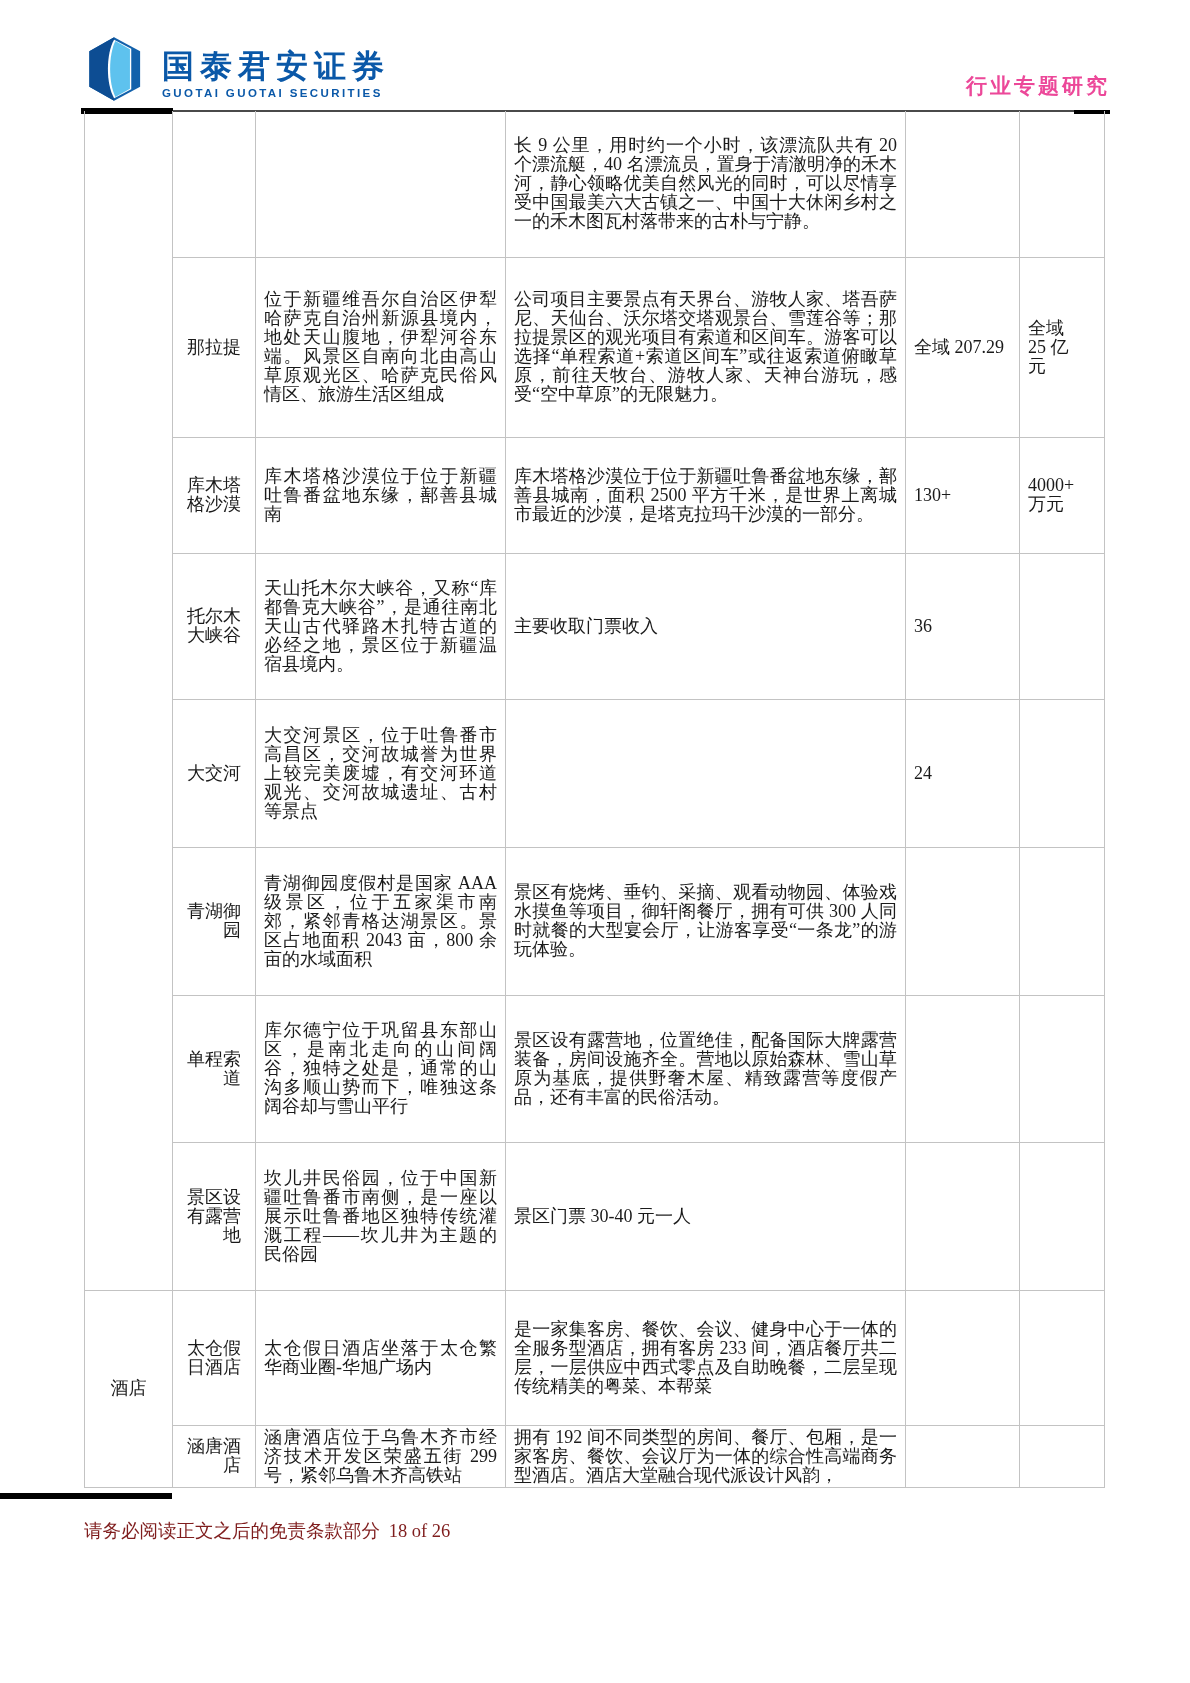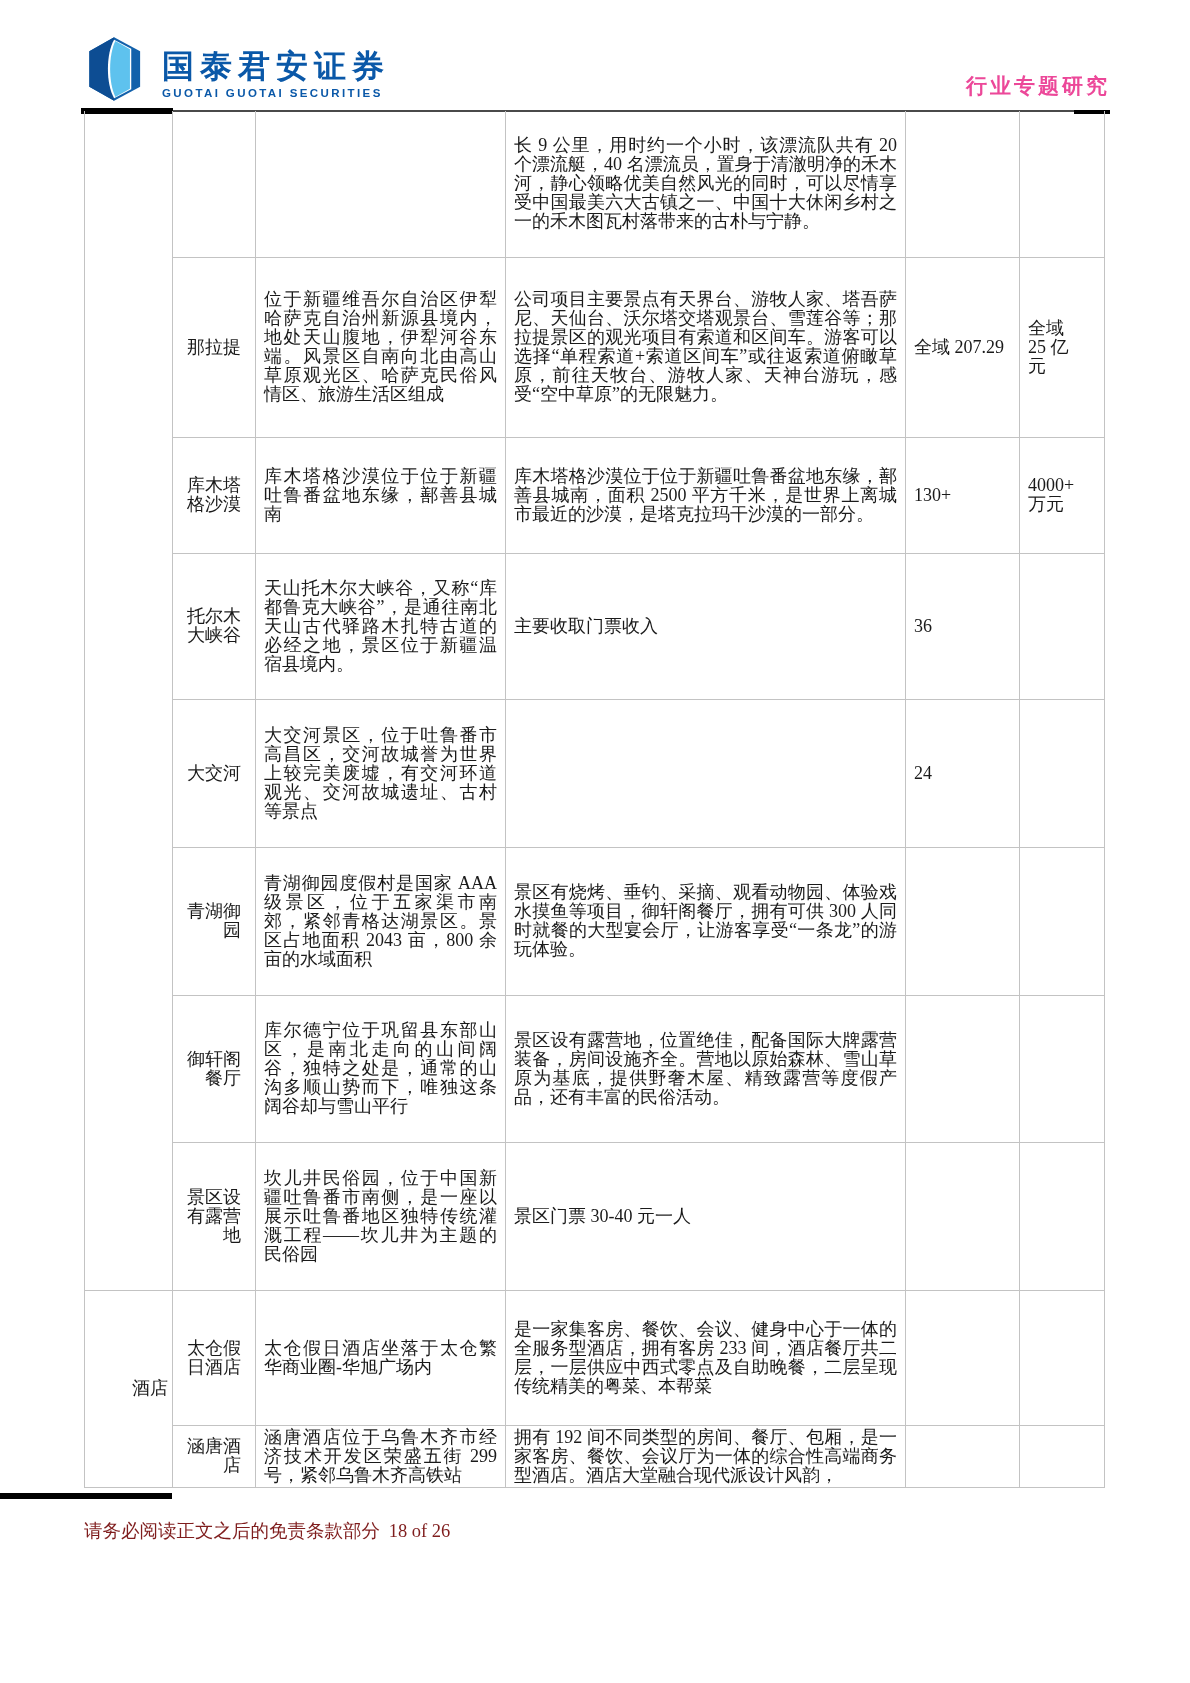--- a/index.html
+++ b/index.html
@@ -21,21 +21,21 @@
   .accent-left{position:absolute;left:81px;width:92px;top:108px;height:6px;background:#000;}
   .accent-right{position:absolute;left:1074px;width:36px;top:110px;height:4px;background:#000;}
   .accent-bottom{position:absolute;left:0;width:172px;top:1493px;height:6px;background:#000;}
 
   
   .table-wrap{position:absolute;left:84px;top:111px;width:1023px;height:1385px;overflow:hidden;}
   table{border-collapse:collapse;table-layout:fixed;width:1020px;}
   td{border:1px solid #c3c3c3;font-size:18px;line-height:19px;vertical-align:middle;
      padding:2px 8px;text-align:justify;word-break:break-word;}
   tr:first-child td{border-top:none;}
-  td.cat{text-align:right;padding:2px 4px;}
+  td.cat{text-align:center;padding:2px 4px;}
   td.name{padding:2px 14px;text-align:right;font-family:Liberation Serif, serif;}
   td.visitors{text-align:left;white-space:nowrap;margin-top:22px;}
   td.revenue{text-align:left;padding-right:20px;}
   
   tr:nth-child(1){height:146px;}
   tr:nth-child(2){height:180px;}
   tr:nth-child(3){height:116px;}
   tr:nth-child(4){height:146px;}
   tr:nth-child(5){height:148px;}
   tr:nth-child(6){height:148px;}
@@ -118,21 +118,21 @@
           <td class="revenue"></td>
         </tr>
         <tr>
           <td class="name">青湖御园</td>
           <td class="description">青湖御园度假村是国家 AAA 级景区，位于五家渠市南郊，紧邻青格达湖景区。景区占地面积 2043 亩，800 余亩的水域面积</td>
           <td class="detail">景区有烧烤、垂钓、采摘、观看动物园、体验戏水摸鱼等项目，御轩阁餐厅，拥有可供 300 人同时就餐的大型宴会厅，让游客享受“一条龙”的游玩体验。</td>
           <td class="visitors"></td>
           <td class="revenue"></td>
         </tr>
         <tr>
-          <td class="name">御轩阁餐厅</td>
+          <td class="name">单程索道</td>
           <td class="description">库尔德宁位于巩留县东部山区，是南北走向的山间阔谷，独特之处是，通常的山沟多顺山势而下，唯独这条阔谷却与雪山平行</td>
           <td class="detail">景区设有露营地，位置绝佳，配备国际大牌露营装备，房间设施齐全。营地以原始森林、雪山草原为基底，提供野奢木屋、精致露营等度假产品，还有丰富的民俗活动。</td>
           <td class="visitors"></td>
           <td class="revenue"></td>
         </tr>
         <tr>
           <td class="name">景区设有露营地</td>
           <td class="description">坎儿井民俗园，位于中国新疆吐鲁番市南侧，是一座以展示吐鲁番地区独特传统灌溉工程——坎儿井为主题的民俗园</td>
           <td class="detail">景区门票 30-40 元一人</td>
           <td class="visitors"></td>

